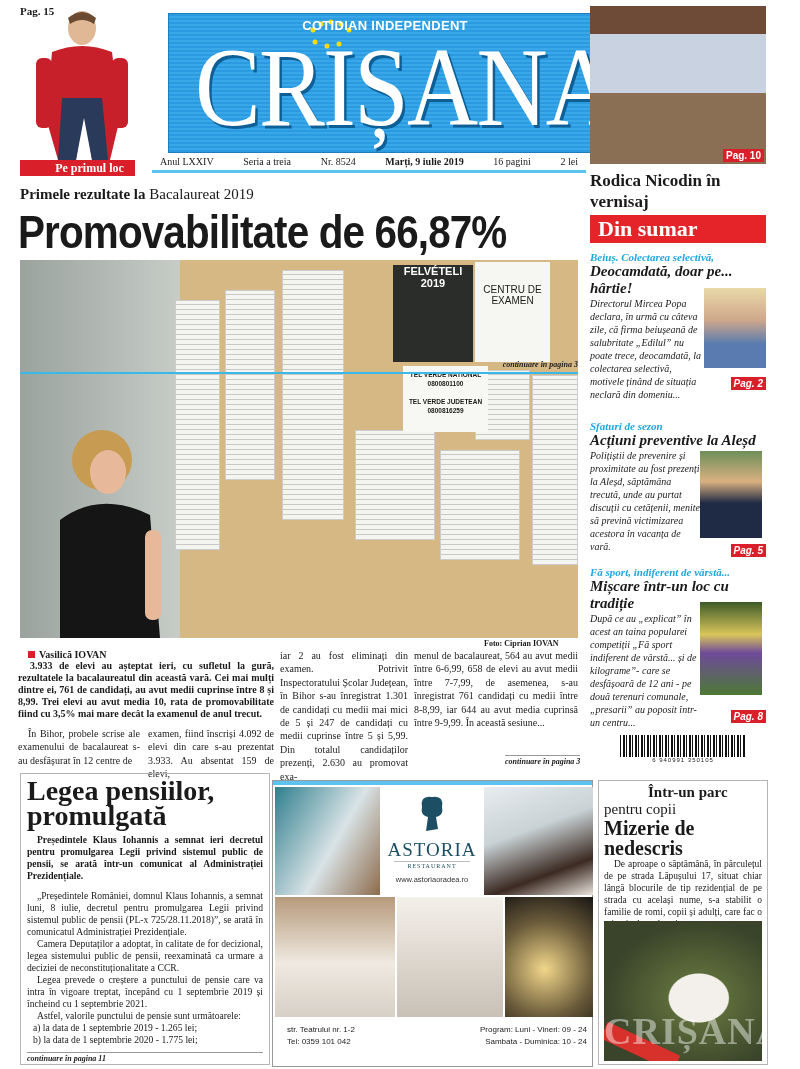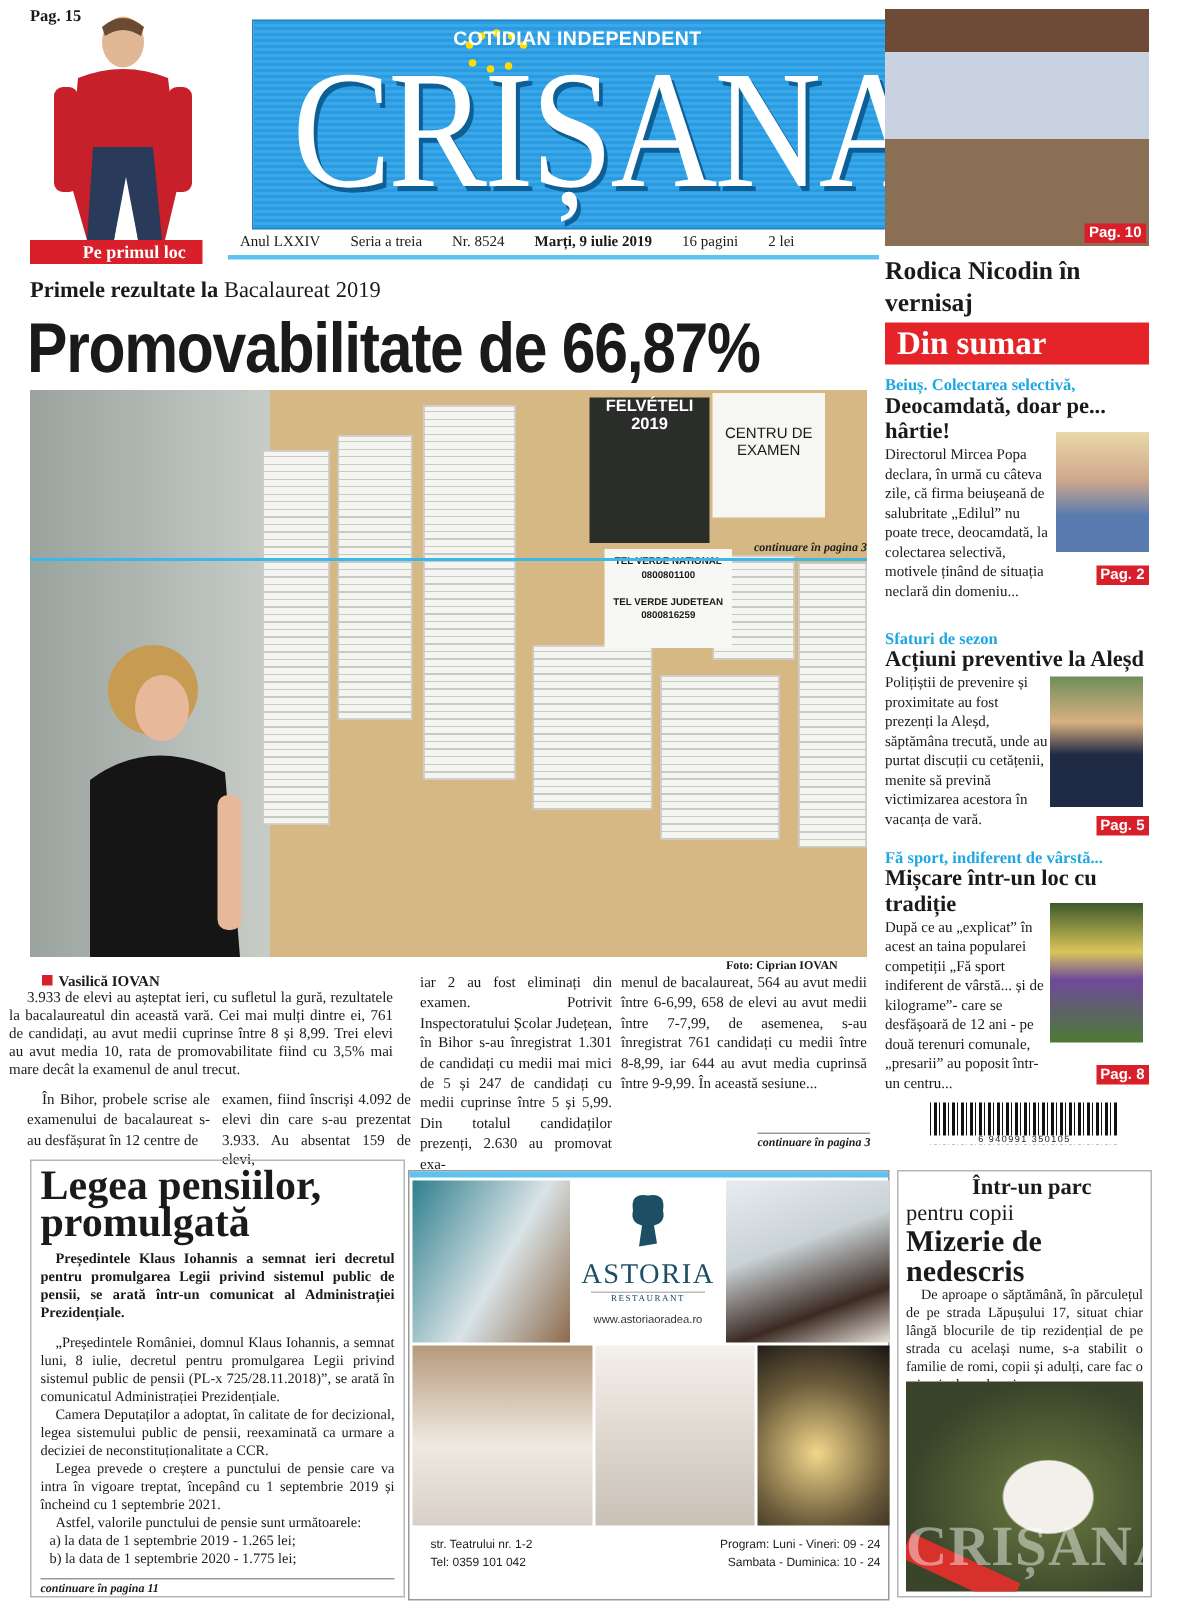--- a/index.html
+++ b/index.html
@@ -10,43 +10,43 @@
   .photo { background: linear-gradient(135deg,#8a8070,#c8b89a); }
 
   
   #pag15 { left: 20px; top: 5px; font-size: 11px; font-weight: bold; }
   #spidey { left: 22px; top: 8px; width: 115px; height: 152px; }
   #primul { left: 20px; top: 160px; width: 115px; height: 16px; background: #d9202a; color: #fff; font-weight: bold; font-size: 12px; text-align: center; line-height: 16px; padding-left: 24px; }
   #mast { left: 168px; top: 13px; width: 434px; height: 140px; background: repeating-linear-gradient(0deg,#2a9be0 0 2px,#3aa8e8 2px 4px); border: 1px solid #1c7fc0; }
   #mast-sub { left: 0; top: 4px; width: 100%; text-align: center; font-family: "Liberation Sans", sans-serif; font-weight: bold; color: #fff; font-size: 13px; letter-spacing: 0.3px; }
   #mast-title { left: 0; top: 8px; width: 100%; text-align: center; font-family: "Liberation Serif", serif; color: #fff; font-size: 112px; line-height: 130px; letter-spacing: -2px; text-shadow: 3px 3px 0 #0d5f96; transform: scaleX(0.88); }
   #stars { left: 132px; top: 2px; width: 60px; height: 40px; }
-  #infobar { left: 152px; top: 153px; width: 434px; height: 20px; display: flex; align-items: center; padding: 0 8px; font-size: 10px; border-bottom: 3px solid #5cc2ef; gap: 20px; }
+  #infobar { left: 152px; top: 153px; width: 434px; height: 20px; display: flex; justify-content: space-between; align-items: center; padding: 0 8px; font-size: 10px; border-bottom: 3px solid #5cc2ef; gap: 20px; }
   #infobar b { font-weight: bold; }
 
   
   #lead-kicker { left: 20px; top: 186px; font-size: 15px; }
   #lead-kicker b { font-weight: bold; }
   #lead-head { left: 18px; top: 204px; font-family: "Liberation Sans", sans-serif; font-weight: bold; font-size: 47px; letter-spacing: -1px; transform: scaleX(0.86); transform-origin: left; white-space: nowrap; }
   #lead-photo { left: 20px; top: 260px; width: 558px; height: 378px; background: #d6b884; overflow: hidden; }
   .notice { position: absolute; background: #f2f2ee; border: 1px solid #ccc; }
   .notice.lines { background: repeating-linear-gradient(0deg,#f4f4f0 0 4px,#c8c8c4 4px 5px); }
   #window { left: 0; top: 0; width: 160px; height: 378px; background: linear-gradient(90deg,#9aa39e,#c7ccc7); }
   #woman { left: 20px; top: 160px; width: 130px; height: 218px; }
   #felveteli { left: 373px; top: 5px; width: 80px; height: 97px; background: #2b2d2a; color: #fff; font-family: "Liberation Sans", sans-serif; font-size: 11px; font-weight: bold; text-align: center; }
-  #centru { left: 455px; top: 2px; width: 75px; height: 83px; background: #f6f6f2; font-family: "Liberation Sans", sans-serif; font-size: 10px; text-align: center; padding-top: 22px; }
+  #centru { left: 455px; top: 2px; width: 75px; height: 100px; background: #f6f6f2; font-family: "Liberation Sans", sans-serif; font-size: 10px; text-align: center; padding-top: 22px; }
   #telverde { left: 383px; top: 106px; width: 85px; height: 66px; background: #f7f7f3; font-family: "Liberation Sans", sans-serif; font-size: 6.5px; font-weight: bold; text-align: center; padding-top: 4px; line-height: 9px; }
   #cont1 { right: 0; top: 100px; font-style: italic; font-weight: bold; font-size: 8px; color: #222; }
   #blueline { left: 0; top: 112px; width: 558px; height: 2px; background: #3ab8e8; }
   #foto { left: 484px; top: 639px; font-size: 8px; font-weight: bold; }
 
   
   #author { left: 28px; top: 649px; font-size: 10px; font-weight: bold; }
   #author::before { content: ""; display: inline-block; width: 7px; height: 7px; background: #d9202a; margin-right: 4px; }
-  #lead-intro { left: 6px; top: 660px; width: 256px; font-size: 10px; font-weight: normal; line-height: 12px; text-indent: 12px; text-align: justify; }
+  #lead-intro { left: 18px; top: 660px; width: 256px; font-size: 10px; font-weight: bold; line-height: 12px; text-indent: 12px; text-align: justify; }
   .col { position: absolute; font-size: 10px; line-height: 13.4px; text-align: justify; }
   #col1 { left: 18px; top: 727px; width: 122px; text-indent: 10px; }
   #col2 { left: 148px; top: 727px; width: 126px; }
   #col3 { left: 280px; top: 649px; width: 128px; }
   #col4 { left: 414px; top: 649px; width: 164px; }
   #cont-lead { left: 505px; top: 755px; font-size: 8px; font-style: italic; font-weight: bold; border-top: 1px solid #999; padding-top: 1px; }
 
   
   #pensii { left: 20px; top: 773px; width: 250px; height: 292px; border: 1px solid #b5b5b5; padding: 4px 6px; }
   #pensii h2 { font-size: 28px; line-height: 25px; font-weight: bold; margin-bottom: 6px; }
@@ -69,21 +69,21 @@
   #ad-img4 { left: 124px; top: 116px; width: 106px; height: 120px; background: linear-gradient(180deg,#f4f0ea,#dad3ca 60%,#c9c1b6); }
   #ad-img5 { left: 232px; top: 116px; width: 88px; height: 120px; background: radial-gradient(circle at 45% 60%,#f2d68b,#6a5b3a 55%,#181513); }
   #ad-foot { left: 4px; top: 243px; width: 314px; font-family: "Liberation Sans", sans-serif; font-size: 8px; color: #222; line-height: 12px; }
   #ad-addr { left: 10px; top: 0; }
   #ad-prog { right: 4px; top: 0; text-align: right; }
 
   
   #r-photo { left: 590px; top: 6px; width: 176px; height: 158px; background: linear-gradient(180deg,#6d4b36 0 18%,#c8d2e0 18% 55%,#8a6f55 55%); }
   #r-title { left: 590px; top: 170px; font-size: 17px; font-weight: bold; line-height: 21px; }
   #sumar { left: 590px; top: 215px; width: 176px; height: 28px; background: #e42429; color: #fff; font-size: 22px; font-weight: bold; padding-left: 8px; line-height: 28px; }
-  .side { position: absolute; left: 590px; width: 176px; }
+  .side { position: absolute; left: 590px; width: 176px; font-style: italic; }
   .side h3 { font-size: 15px; line-height: 17px; font-weight: bold; }
   .side p { font-size: 10px; line-height: 13px; }
   .side .thumb { position: absolute; }
   .side .pagetag { position: absolute; right: 0; }
   #s1 { top: 251px; }
   #s2 { top: 420px; }
   #s3 { top: 566px; }
   #barcode { left: 620px; top: 735px; width: 126px; height: 28px; background: repeating-linear-gradient(90deg,#111 0 1px,#fff 1px 3px,#111 3px 5px,#fff 5px 6px); }
   #barcode-num { left: 620px; top: 757px; width: 126px; font-family: "Liberation Sans", sans-serif; font-size: 6px; background: #fff; text-align: center; letter-spacing: 1px; }
 

